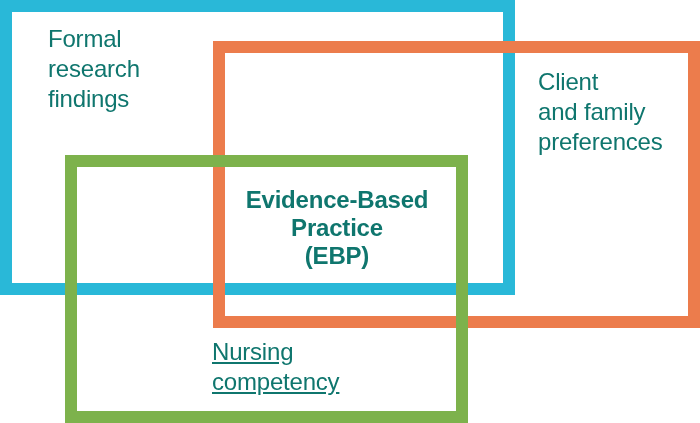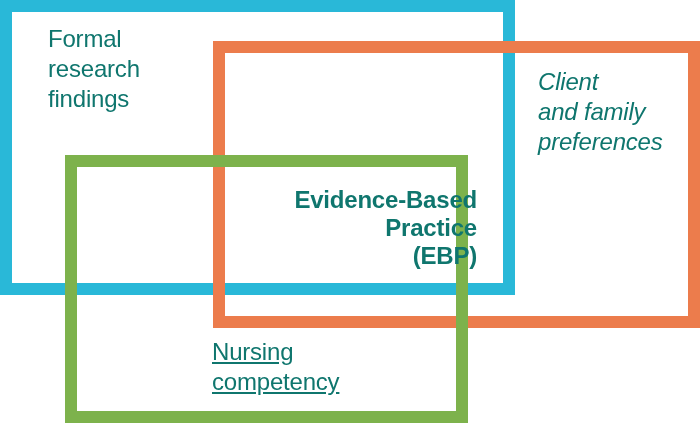--- a/index.html
+++ b/index.html
@@ -51,32 +51,31 @@
     white-space: pre-line;
     letter-spacing: -0.2px;
   }
   .label-formal {
     left: 48px;
     top: 24px;
   }
   .label-client {
     left: 538px;
     top: 67px;
-    font-style: italic;
   }
   .label-nursing {
     left: 212px;
     top: 337px;
     text-decoration: underline;
   }
   .label-center {
     left: 197px;
     top: 186px;
     width: 280px;
-    text-align: right;
+    text-align: center;
     font-weight: bold;
     line-height: 28px;
   }
 </style>
 </head>
 <body>
 
 <div class="canvas" style="color: #0f766e; padding-left: 32px;">
 
   <div class="box box-cyan" style="border-color: rgb(41, 184, 216);"></div>

